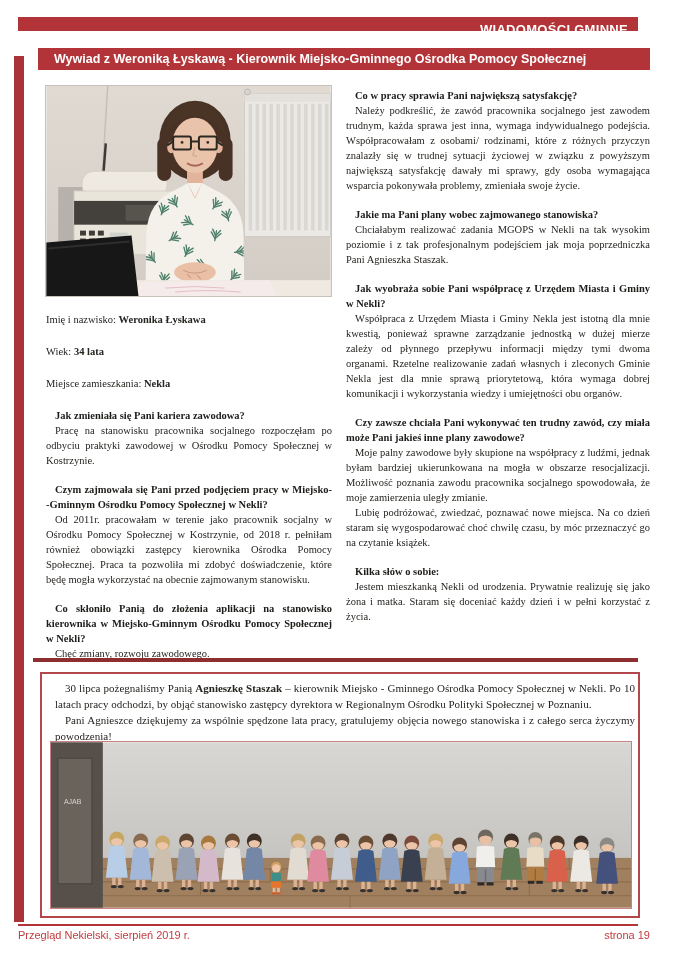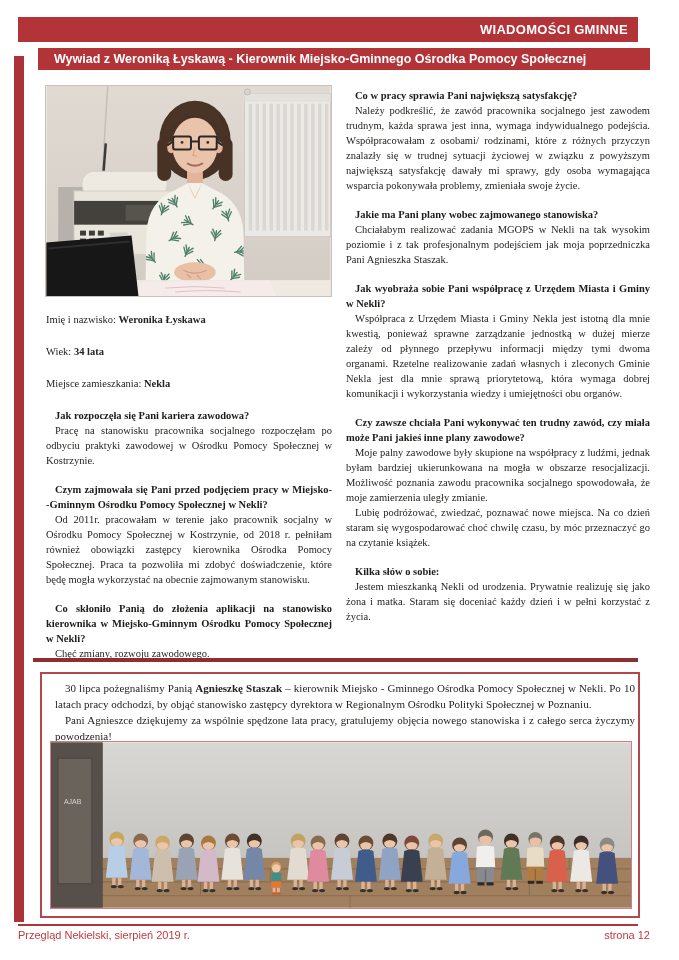--- a/index.html
+++ b/index.html
@@ -1,19 +1,19 @@
 <!DOCTYPE html>
 <html><head>
 <meta charset="utf-8">
 <style>
   html,body{margin:0;padding:0;background:#ffffff;}
   .page{position:relative;width:679px;height:960px;background:#ffffff;overflow:hidden;
         font-family:"Liberation Serif", serif;color:#262420;}
   
-  .masthead{position:absolute;left:18px;top:17px;width:620px;height:25px;background:#b23438;
+  .masthead{position:absolute;left:18px;top:17px;width:620px;height:14px;background:#b23438;
             color:#ffffff;font-family:"Liberation Sans",sans-serif;font-size:13px;font-weight:700;
             line-height:25px;text-align:right;padding-right:10px;box-sizing:border-box;letter-spacing:.3px;}
   .title-bar{position:absolute;left:38px;top:48px;width:612px;height:22px;background:#b23438;
              color:#ffffff;font-family:"Liberation Sans",sans-serif;font-size:12.5px;font-weight:700;
              line-height:22px;text-align:left;padding-left:16px;box-sizing:border-box;white-space:nowrap;overflow:hidden;}
   .left-strip{position:absolute;left:14px;top:56px;width:10px;height:866px;background:#a93337;}
   
   .portrait{position:absolute;left:45px;top:85px;width:287px;height:212px;border:1px solid #c9c2ba;box-sizing:border-box;}
   .portrait svg{display:block;width:100%;height:100%;}
   
@@ -145,21 +145,21 @@
       <path d="M120,204 Q150,201 180,204 M130,208 Q160,205 196,208" stroke="#e5bcc4" stroke-width="1" fill="none"></path>
       <polygon points="0,158 86,151 93,212 0,212" fill="#171717"></polygon>
       <path d="M2,164 84,157" stroke="#2e2e2e" stroke-width="2" fill="none"></path>
     </svg>
   </div>
 
   <div class="col col-left">
     <p class="detail"><span>Imię i nazwisko:</span> <b>Weronika Łyskawa</b></p>
     <p class="detail"><span>Wiek:</span> <b>34 lata</b></p>
     <p class="detail"><span>Miejsce zamieszkania:</span> <b>Nekla</b></p>
-    <p class="q">Jak rozpoczęła się Pani kariera zawodowa?</p>
+    <p class="q">Jak zmieniała się Pani kariera zawodowa?</p>
     <p class="a">Pracę na stanowisku pracownika socjalnego rozpoczęłam po odbyciu praktyki zawodowej w Ośrodku Pomocy Społecznej w Kostrzynie.</p>
     <p class="q">Czym zajmowała się Pani przed podjęciem pracy w Miejsko- -Gminnym Ośrodku Pomocy Społecznej w Nekli?</p>
     <p class="a">Od 2011r. pracowałam w terenie jako pracownik socjalny w Ośrodku Pomocy Społecznej w Kostrzynie, od 2018 r. pełniłam również obowiązki zastępcy kierownika Ośrodka Pomocy Społecznej. Praca ta pozwoliła mi zdobyć doświadczenie, które będę mogła wykorzystać na obecnie zajmowanym stanowisku.</p>
     <p class="q">Co skłoniło Panią do złożenia aplikacji na stanowisko kierownika w Miejsko-Gminnym Ośrodku Pomocy Społecznej w Nekli?</p>
     <p class="a">Chęć zmiany, rozwoju zawodowego.</p>
   </div>
 
   <div class="col col-right">
     <p class="q">Co w pracy sprawia Pani największą satysfakcję?</p>
     <p class="a">Należy podkreślić, że zawód pracownika socjalnego jest zawodem trudnym, każda sprawa jest inna, wymaga indywidualnego podejścia. Współpracowałam z osobami/ rodzinami, które z różnych przyczyn znalazły się w trudnej sytuacji życiowej w związku z powyższym największą satysfakcję dawały mi sprawy, gdy osoba wymagająca wsparcia pokonywała problemy, zmieniała swoje życie.</p>
@@ -248,15 +248,15 @@
           <use href="#pw" transform="translate(508,148)" style="color:#d9604a;--hair:#4c382a"></use>
           <use href="#pw" transform="translate(532,148)" style="color:#ece9e4;--hair:#3a2f28"></use>
           <use href="#pw" transform="translate(558,150)" style="color:#43517c;--hair:#8d8a85"></use>
         </g>
       </svg>
     </div>
   </div>
 
   <div class="footer-rule"></div>
   <div class="footer-left">Przegląd Nekielski, sierpień 2019 r.</div>
-  <div class="footer-right">strona 12</div>
+  <div class="footer-right">strona 19</div>
 
 </div>
 
 </body></html>

